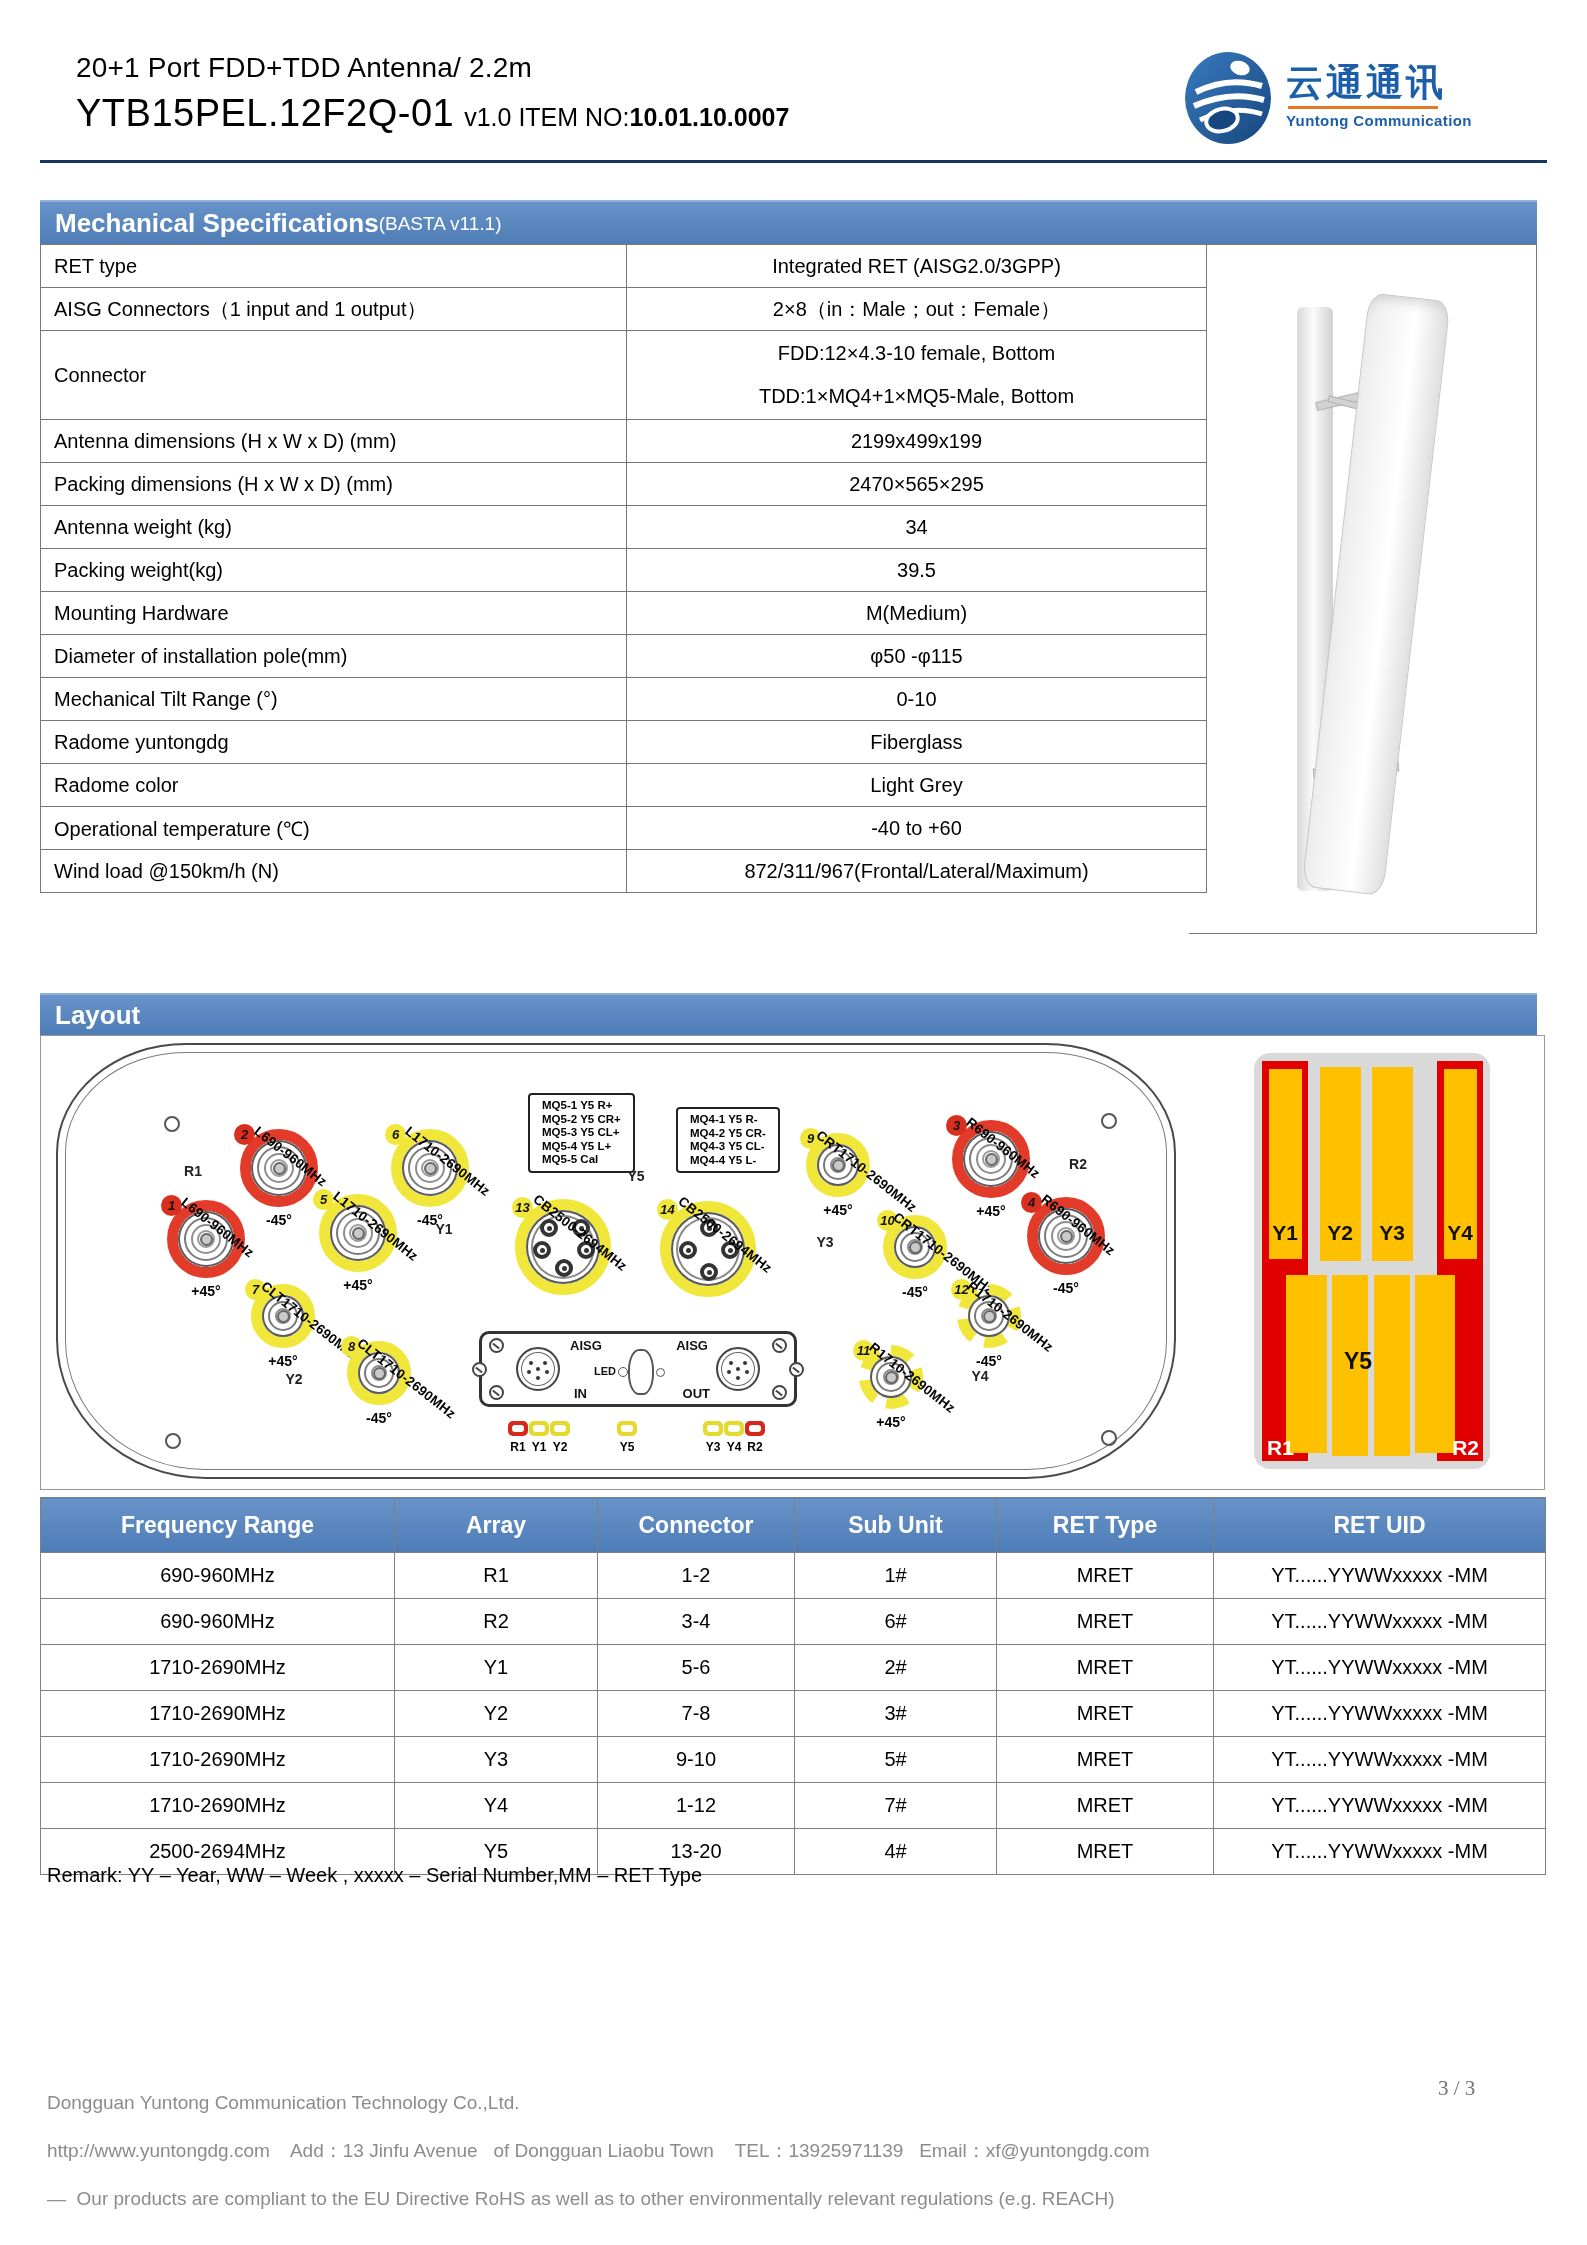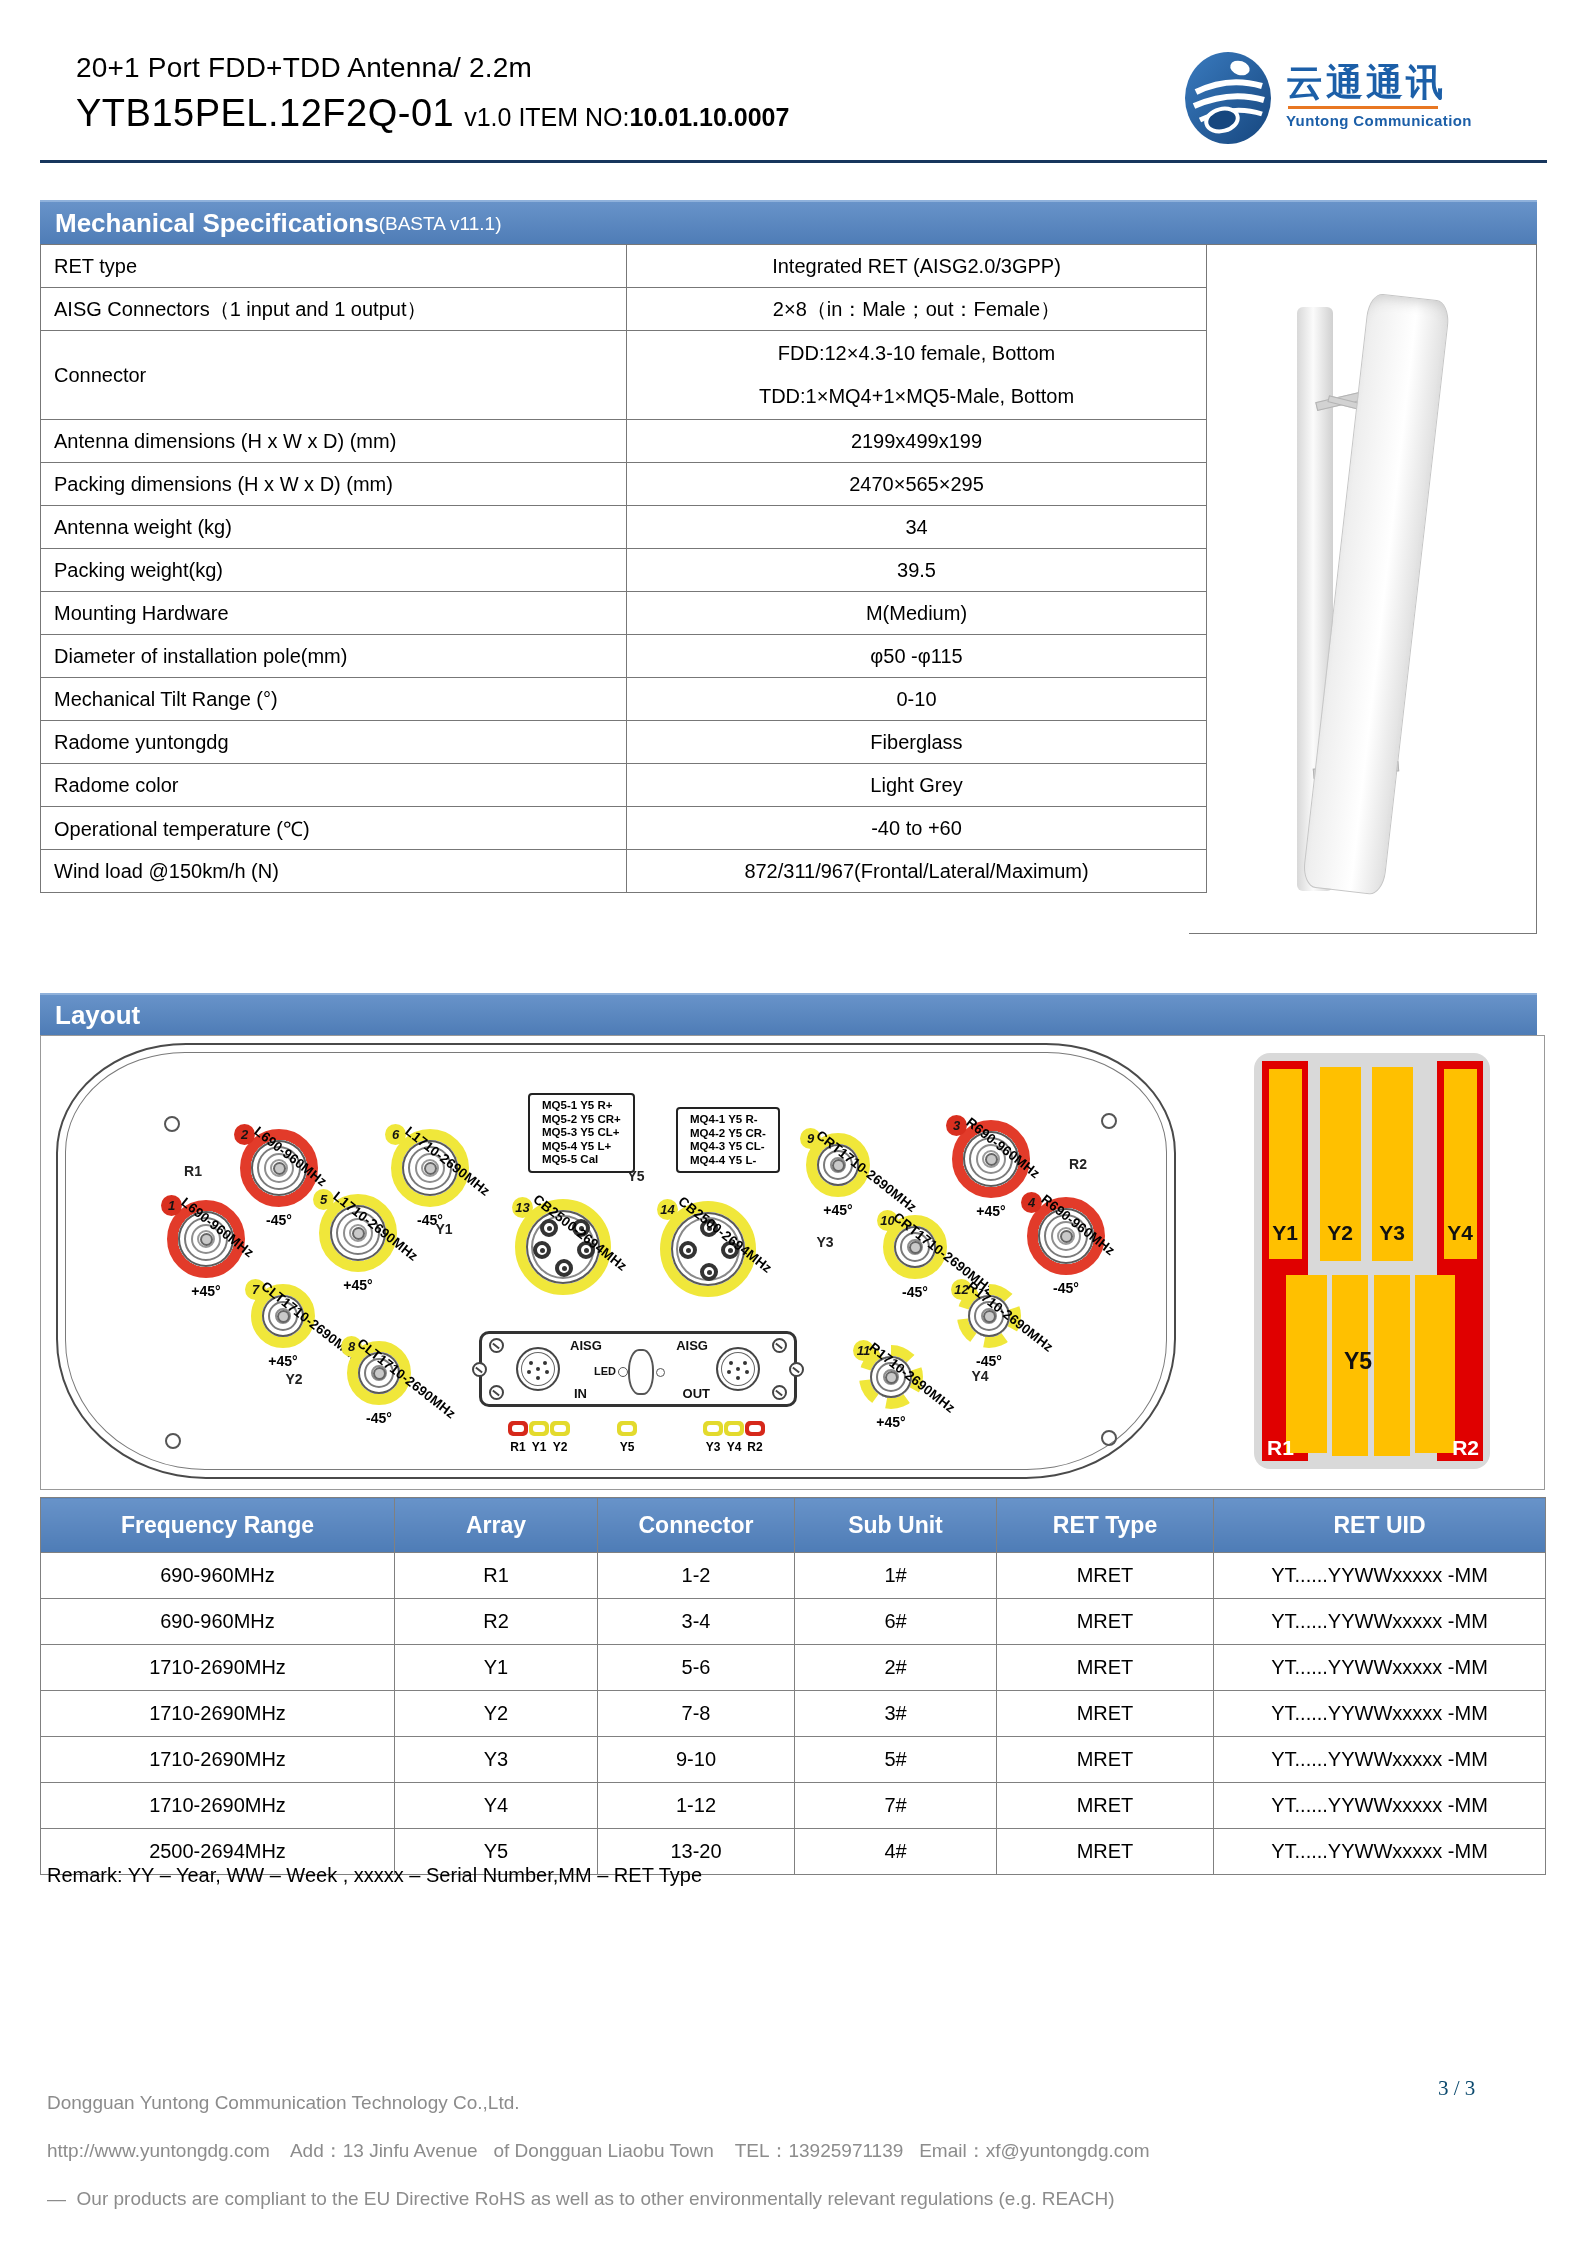--- a/index.html
+++ b/index.html
@@ -141,21 +141,21 @@
   .freq-table th{background:linear-gradient(#6893c9,#4e7cb6);color:#fff;font-size:23px;font-weight:bold;
                  border:1px solid #808080;height:52px;}
   .freq-table td{border:1px solid #808080;font-size:20px;text-align:center;height:43px;}
 
   .remark{position:absolute;left:47px;top:1864px;font-size:20px;}
 
   
   .footer{position:absolute;left:47px;top:2092px;color:#8c8c8c;font-size:19px;}
   .footer div{margin-bottom:24px;white-space:pre;}
   .pageno{position:absolute;left:1438px;top:2076px;font-family:"Liberation Serif",serif;
-          font-size:21px;color:#0c4a6e;}
+          font-size:21px;color:#737373;}
 </style>
 </head>
 <body>
 
 <div class="page">
 
   <div class="hdr">
     <div class="t1">20+1 Port FDD+TDD Antenna/ 2.2m</div>
     <div class="t2">
       <span class="model">YTB15PEL.12F2Q-01</span><span class="ver"><span>v1.0</span> <span>ITEM NO:</span></span><span class="item">10.01.10.0007</span>

